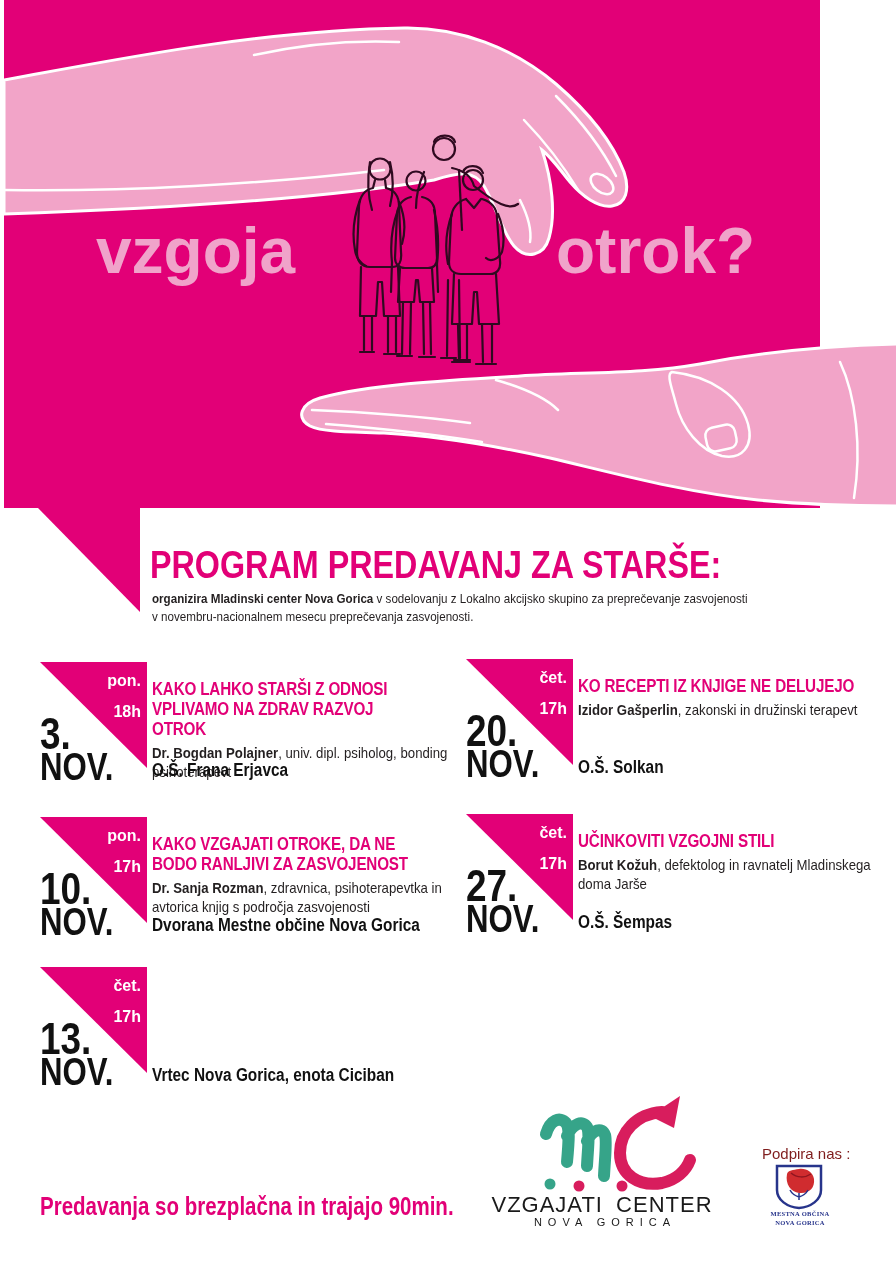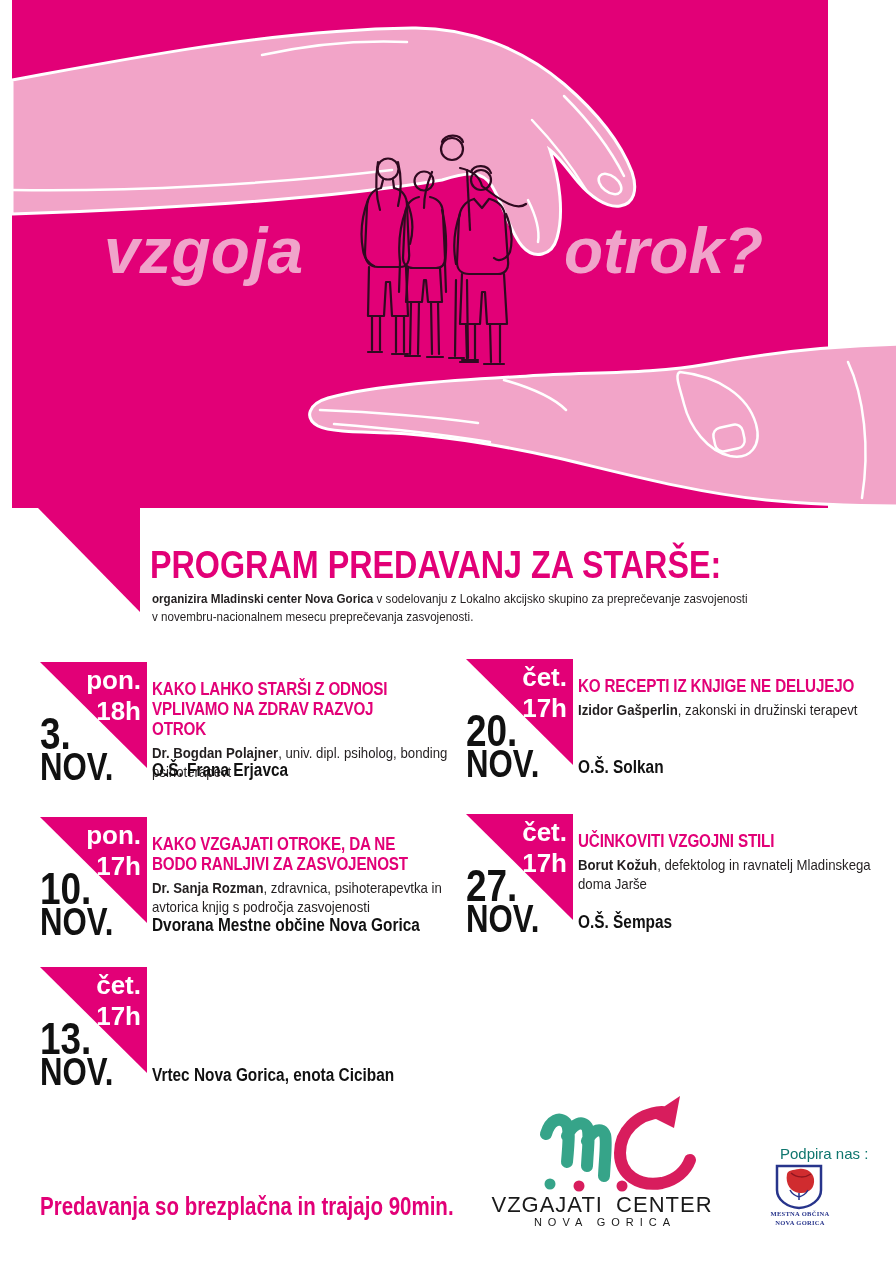--- a/index.html
+++ b/index.html
@@ -1,21 +1,21 @@
 <!DOCTYPE html>
 <html><head>
 <meta charset="utf-8">
 <style>
   html,body{margin:0;padding:0;background:#fff;}
   .poster{
     position:relative;width:896px;height:1280px;margin:0 auto;overflow:hidden;
     background:#fff;font-family:"Liberation Sans",sans-serif;
   }
   
-  .hero{position:absolute;left:12px;top:0;width:816px;height:508px;background:#e20077;font-style:italic;}
+  .hero{position:absolute;left:4px;top:0;width:816px;height:508px;background:#e20077;}
   .hero svg{position:absolute;left:0;top:0;}
   .hero-word{
     position:absolute;top:219px;font-size:64px;font-weight:bold;color:#f0a3ca;
     line-height:1;letter-spacing:0;
   }
   .hero-word.left{left:92px;}
   .hero-word.right{left:552px;}
   
   .deco-tri{
     position:absolute;left:38px;top:508px;width:102px;height:104px;background:#e20077;
@@ -36,21 +36,21 @@
   .e2{left:466px;top:659px;}
   .e3{left:40px;top:817px;}
   .e4{left:466px;top:814px;}
   .e5{left:40px;top:967px;}
   .tri{
     position:absolute;left:0;top:0;width:107px;height:106px;background:#e20077;
     clip-path:polygon(0 0,100% 0,100% 100%);
   }
   .daytime{
     position:absolute;left:0;top:3px;width:101px;text-align:right;color:#fff;
-    font-weight:bold;font-size:26px;line-height:31px;
+    font-weight:bold;font-size:16px;line-height:31px;
   }
   .num{
     position:absolute;left:0;top:49px;font-size:45px;font-weight:bold;color:#111;
     line-height:1;transform:scaleX(0.82);transform-origin:0 0;white-space:nowrap;
   }
   .mon{
     position:absolute;left:0;top:85px;font-size:39px;font-weight:bold;color:#111;
     line-height:1;transform:scaleX(0.80);transform-origin:0 0;white-space:nowrap;
   }
   .ebody{position:absolute;left:112px;top:17px;width:330px;}
@@ -73,21 +73,21 @@
   }
   .mc-logo-svg{position:absolute;left:524px;top:1096px;}
   .mc-name{
     position:absolute;left:488px;top:1192px;width:228px;text-align:center;
     font-size:22px;color:#1a1a1a;letter-spacing:1px;word-spacing:6px;white-space:nowrap;
   }
   .mc-sub{
     position:absolute;left:488px;top:1216px;width:228px;text-align:center;
     font-size:11px;color:#1a1a1a;letter-spacing:6px;text-indent:6px;white-space:nowrap;
   }
-  .support-label{position:absolute;left:780px;top:1145px;font-size:15px;color:#0f766e;white-space:nowrap;}
+  .support-label{position:absolute;left:762px;top:1145px;font-size:15px;color:#7f1d1d;white-space:nowrap;}
   .shield-svg{position:absolute;left:773px;top:1164px;}
   .org-name{
     position:absolute;left:758px;top:1210px;width:84px;text-align:center;
     font-family:"Liberation Serif",serif;font-size:6.5px;font-weight:bold;color:#27348b;
     line-height:1.35;letter-spacing:0.3px;
   }
 </style>
 </head>
 <body>
 

